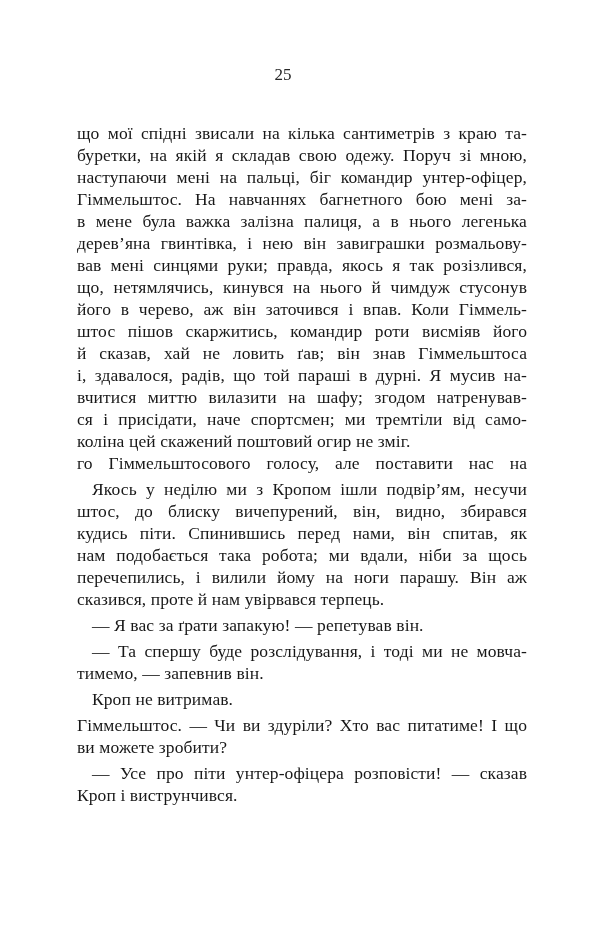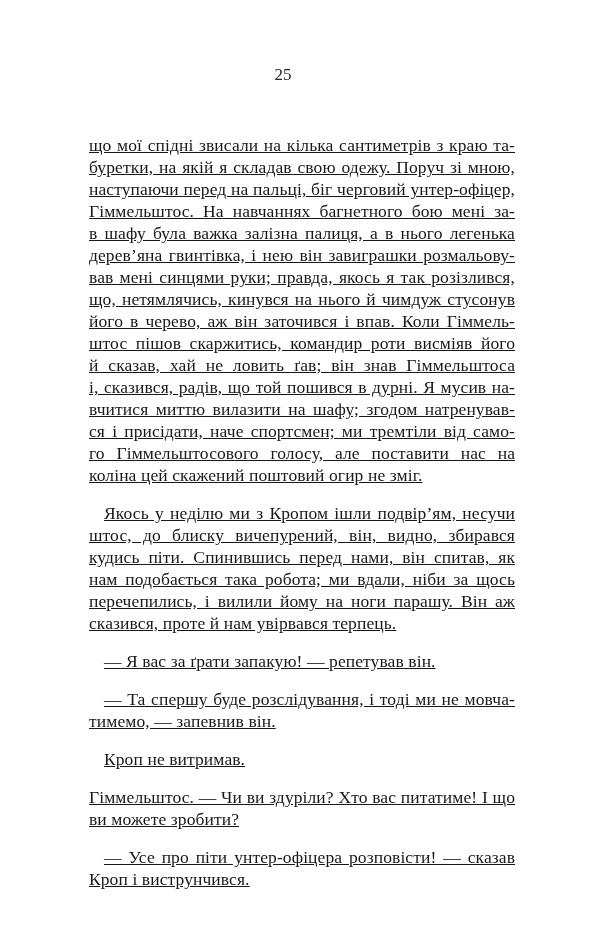--- a/index.html
+++ b/index.html
@@ -25,51 +25,51 @@
     color: #262626;
   }
   .text-block {
     position: absolute;
     top: 118px; left: 73px;
     width: 458px;
     font-size: 17.5px;
     line-height: 22px;
     letter-spacing: 0.1px;
   }
-  .paragraph { margin: 16px; padding: 0; text-decoration: underline; }
+  .paragraph { margin: 4px; padding: 0; }
   .line {
     text-align: justify;
     text-align-last: justify;
   }
   .line.last { text-align-last: left; }
   .line.indent { text-indent: 15px; }
 </style>
 </head>
 <body>
 
 <div class="page">
   <div class="page-number">25</div>
   <div class="text-block">
       <div class="paragraph">
         <div class="line">що мої спідні звисали на кілька сантиметрів з краю та-</div>
         <div class="line">буретки, на якій я складав свою одежу. Поруч зі мною,</div>
-        <div class="line">наступаючи перед на пальці, біг черговий унтер-офіцер,</div>
+        <div class="line">наступаючи мені на пальці, біг командир унтер-офіцер,</div>
         <div class="line">Гіммельштос. На навчаннях багнетного бою мені за-</div>
-        <div class="line">в шафу була важка залізна палиця, а в нього легенька</div>
+        <div class="line">в мене була важка залізна палиця, а в нього легенька</div>
         <div class="line">дерев’яна гвинтівка, і нею він завиграшки розмальову-</div>
         <div class="line">вав мені синцями руки; правда, якось я так розізлився,</div>
         <div class="line">що, нетямлячись, кинувся на нього й чимдуж стусонув</div>
         <div class="line">його в черево, аж він заточився і впав. Коли Гіммель-</div>
         <div class="line">штос пішов скаржитись, командир роти висміяв його</div>
         <div class="line">й сказав, хай не ловить ґав; він знав Гіммельштоса</div>
-        <div class="line">і, сказився, радів, що той пошився в дурні. Я мусив на-</div>
+        <div class="line">і, здавалося, радів, що той параші в дурні. Я мусив на-</div>
         <div class="line">вчитися миттю вилазити на шафу; згодом натренував-</div>
         <div class="line">ся і присідати, наче спортсмен; ми тремтіли від само-</div>
+        <div class="line last">коліна цей скажений поштовий огир не зміг.</div>
         <div class="line">го Гіммельштосового голосу, але поставити нас на</div>
-        <div class="line last">коліна цей скажений поштовий огир не зміг.</div>
       </div>
       <div class="paragraph">
         <div class="line indent">Якось у неділю ми з Кропом ішли подвір’ям, несучи</div>
         <div class="line">штос, до блиску вичепурений, він, видно, збирався</div>
         <div class="line">кудись піти. Спинившись перед нами, він спитав, як</div>
         <div class="line">нам подобається така робота; ми вдали, ніби за щось</div>
         <div class="line">перечепились, і вилили йому на ноги парашу. Він аж</div>
         <div class="line last">сказився, проте й нам увірвався терпець.</div>
       </div>
       <div class="paragraph">

